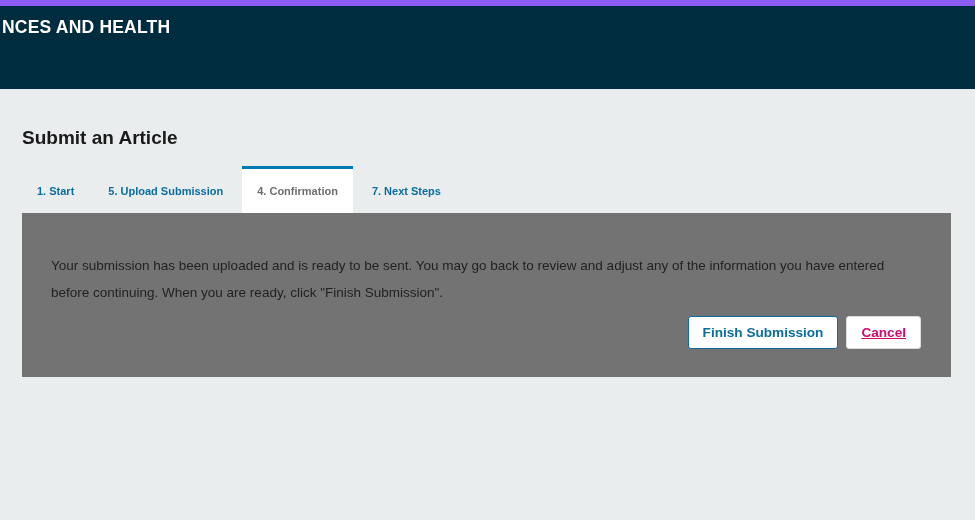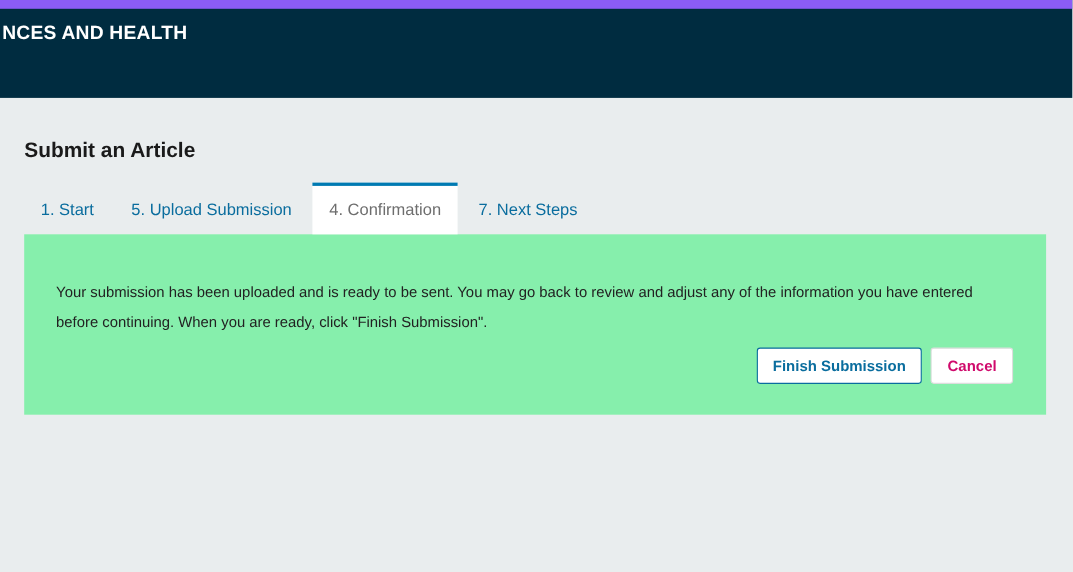--- a/index.html
+++ b/index.html
@@ -10,21 +10,21 @@
     height: 520px;
     overflow: hidden;
     background: #e9edee;
     font-family: "Liberation Sans", sans-serif;
   }
   
   .site-header {
     width: 975px;
     height: 89px;
     background: #002c40;
-    border-top: 8px solid #8b5cf6;
+    border-top: 6px solid #8b5cf6;
   }
   .journal-title {
     display: block;
     padding: 11px 0 0 2px;
     color: #ffffff;
     font-size: 17.5px;
     font-weight: bold;
     letter-spacing: 0.2px;
     white-space: nowrap;
     cursor: pointer;
@@ -47,35 +47,35 @@
     display: flex;
     margin: 17px 0 0 0;
     padding: 0;
   }
   .tab {
     height: 47px;
     line-height: 44px;
     padding: 0 15px;
     margin-right: 4px;
     border-top: 3px solid transparent;
-    font-size: 15px;
-    font-weight: normal;
+    font-size: 11px;
+    font-weight: bold;
     color: #0a6d9e;
     cursor: pointer;
     white-space: nowrap;
   }
   .tab.active {
     background: #ffffff;
     border-top-color: #007ab2;
     color: #6e6e6e;
     cursor: default;
   }
   
   .panel {
-    background: #86efac;
+    background: #737373;
     width: 929px;
     min-height: 161px;
     padding: 39px 30px 28px 29px;
   }
   .message {
     margin: 0 0 10px 0;
     max-width: 880px;
     font-size: 13.5px;
     line-height: 27px;
     color: #222222;
@@ -95,20 +95,21 @@
     background: #ffffff;
     cursor: pointer;
   }
   .btn-finish {
     border: 1px solid #0a6d9e;
     color: #0a6d9e;
   }
   .btn-cancel {
     border: 1px solid #dddddd;
     color: #d00a6c;
+    text-decoration: underline;
   }
 </style>
 </head>
 <body>
 
 <div>
 
   <header class="site-header">
     <span class="journal-title">NCES AND HEALTH</span>
   </header>

